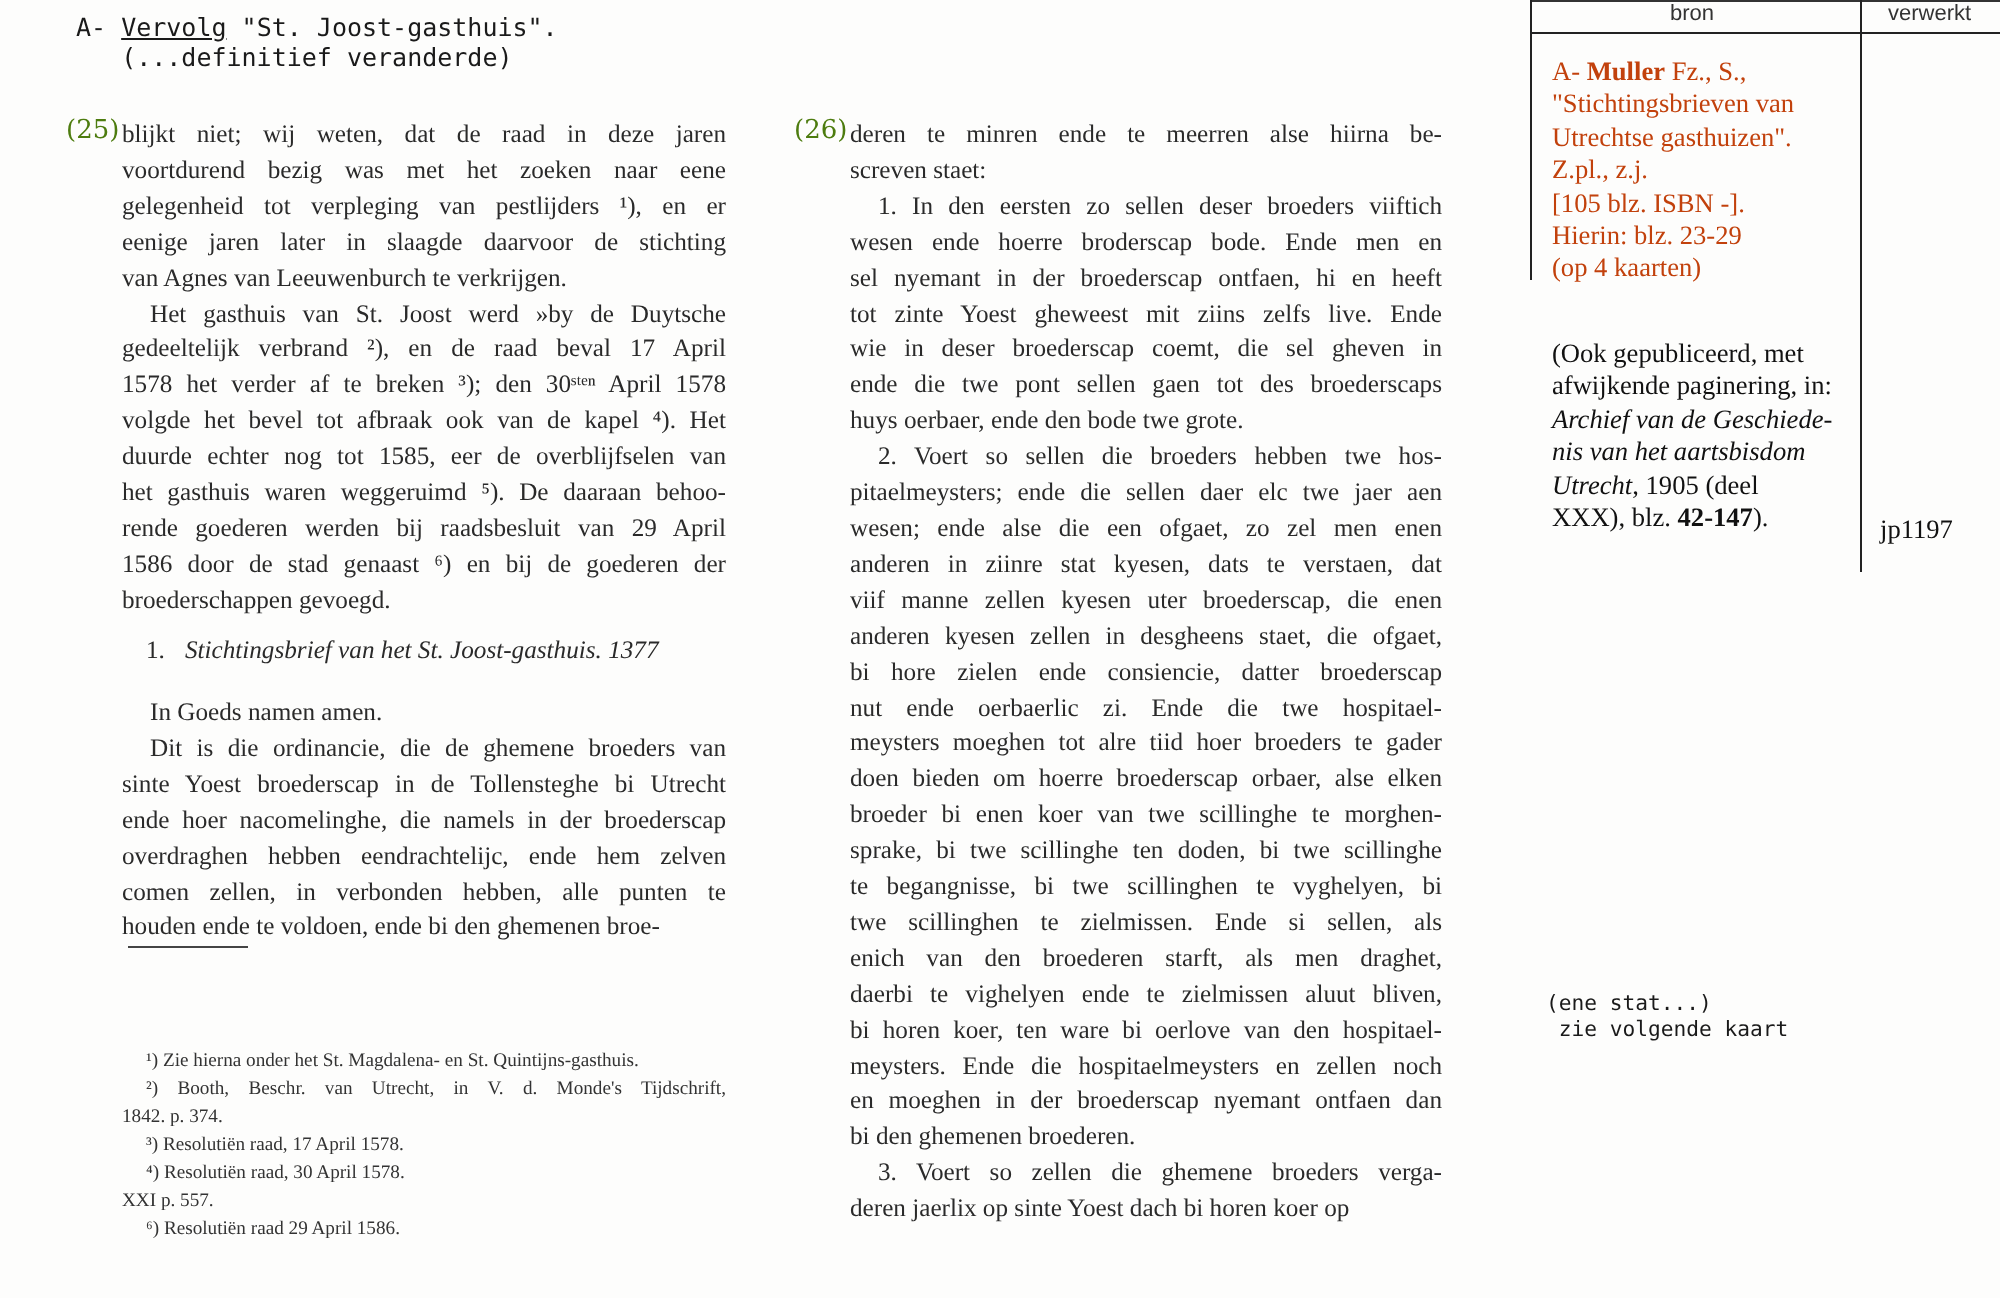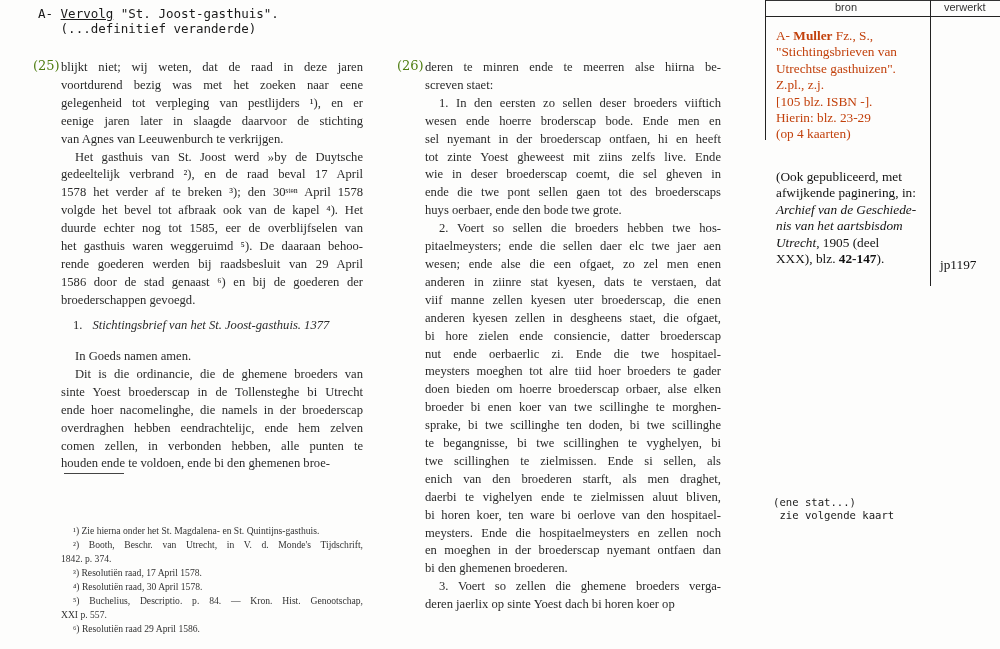--- a/index.html
+++ b/index.html
@@ -105,21 +105,20 @@
     </div>
 </div>
 
 <div class="abs rule"></div>
 <div class="abs serif fn">
     <span class="f fi">¹) Zie hierna onder het St. Magdalena- en St. Quintijns-gasthuis.</span>
     <span class="f fi wide">²) Booth, Beschr. van Utrecht, in V. d. Monde's Tijdschrift,</span>
     <span class="f">1842. p. 374.</span>
     <span class="f fi">³) Resolutiën raad, 17 April 1578.</span>
     <span class="f fi">⁴) Resolutiën raad, 30 April 1578.</span>
-    <span class="f fi wide">⁵) Buchelius, Descriptio. p. 84. — Kron. Hist. Genootschap,</span>
     <span class="f">XXI p. 557.</span>
     <span class="f fi">⁶) Resolutiën raad 29 April 1586.</span>
   </div>
 
 <div class="abs serif col col2">
   <div>
       <span class="line">deren te minren ende te meerren alse hiirna be-</span>
       <span class="line last">screven staet:</span>
     </div>
   <div>

